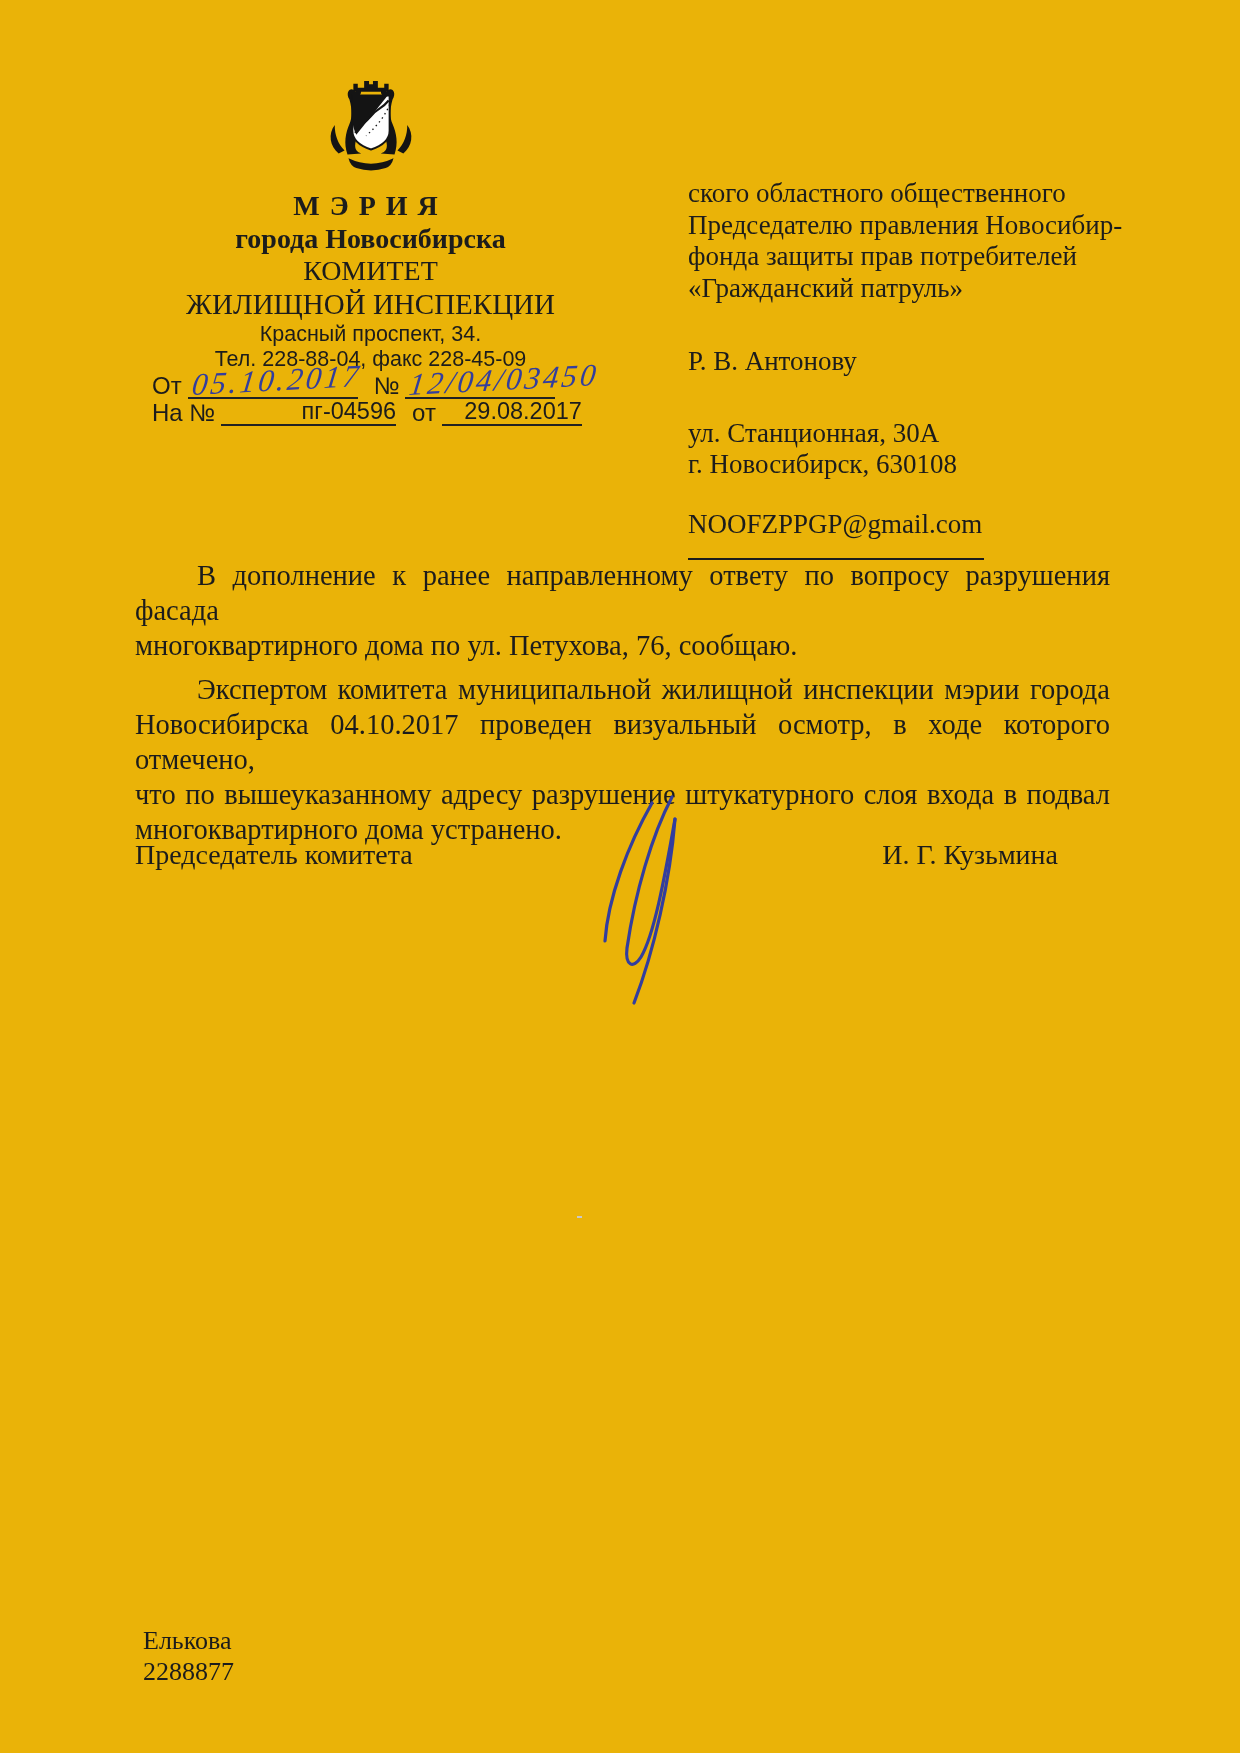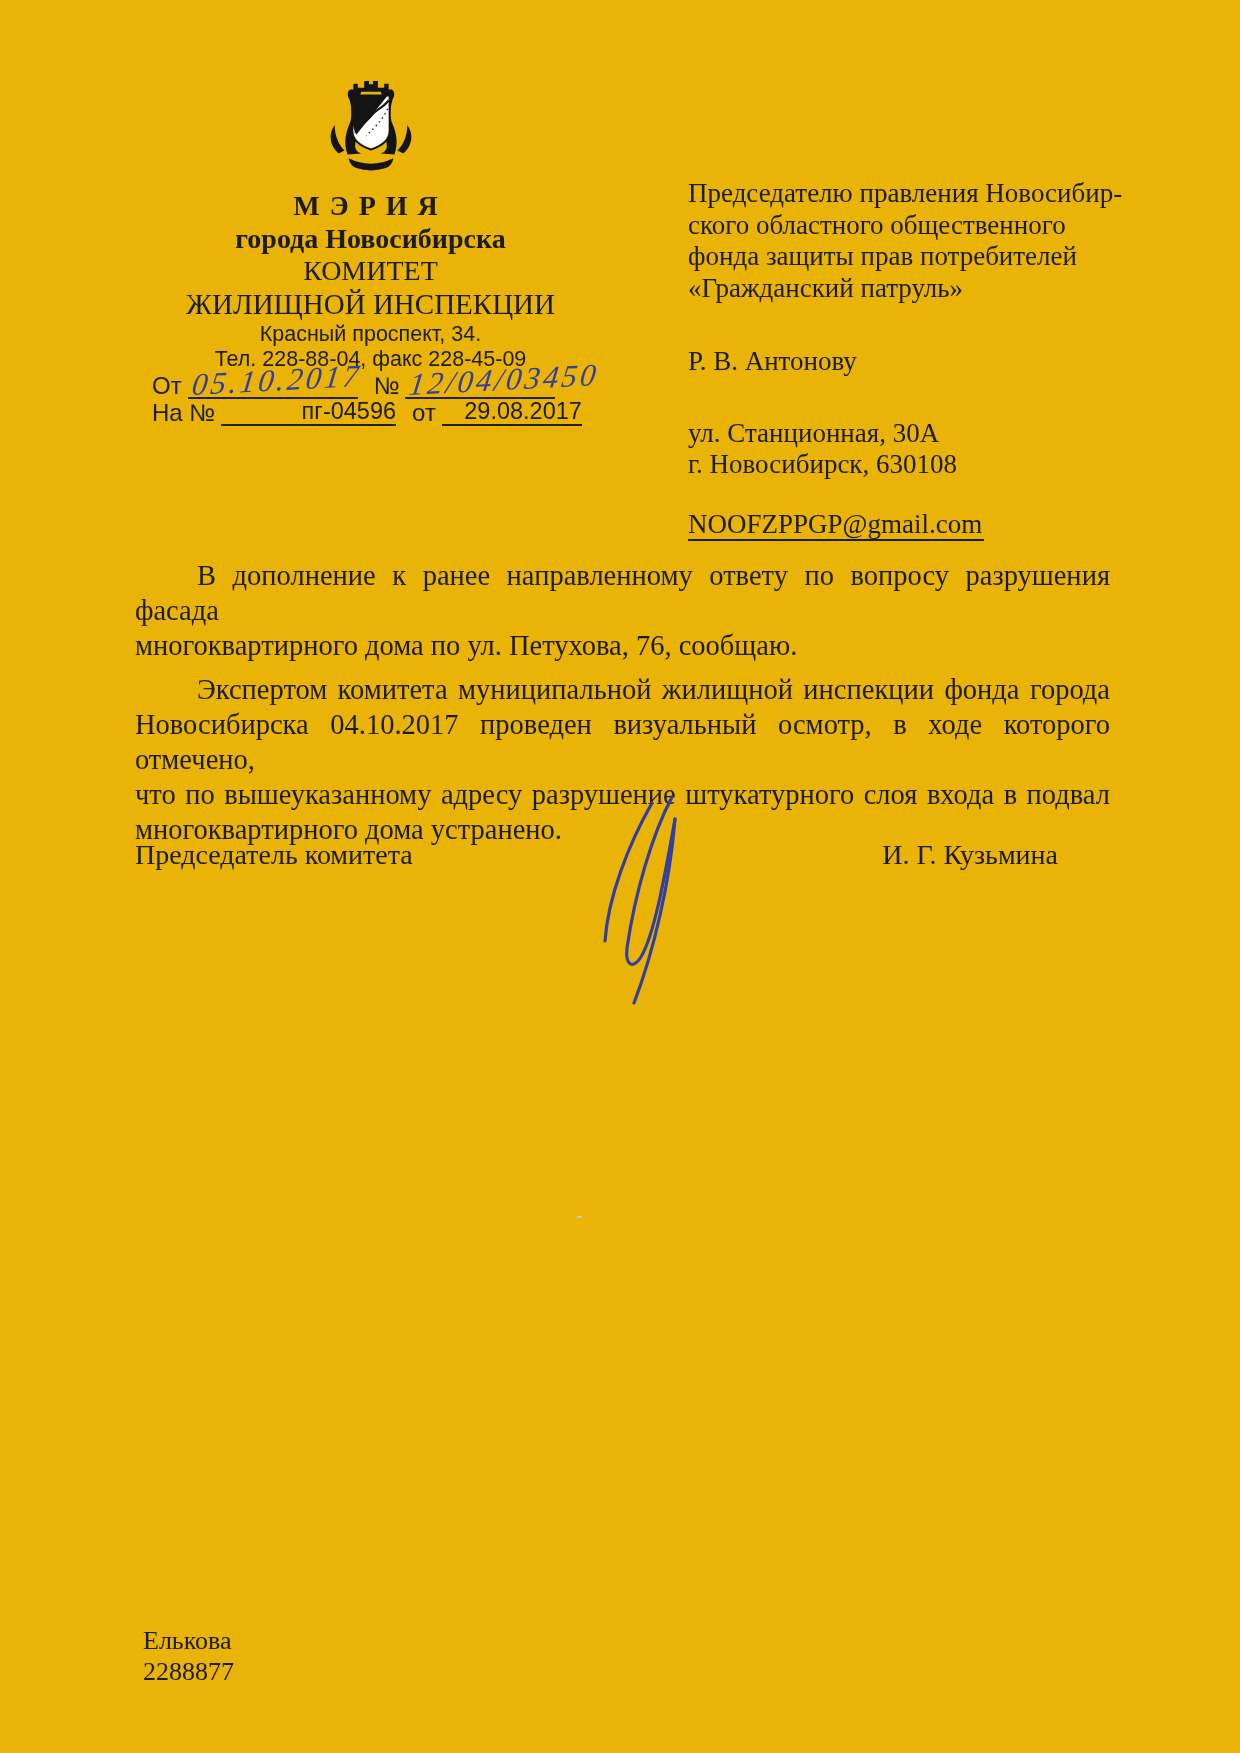--- a/index.html
+++ b/index.html
@@ -33,21 +33,21 @@
     font-family:"Liberation Serif", serif; font-style:italic;
     color:#333e9e; font-size:31px; letter-spacing:3px;
     transform:rotate(-3deg) skewX(-10deg); transform-origin:left bottom;
   }
 
   
   .addressee { position:absolute; left:688px; top:178px; width:440px; font-size:27px; line-height:31.5px; }
   .addr-name { margin-top:42px; }
   .addr-street { margin-top:40px; }
   .addr-email { margin-top:28px; }
-  .addr-email span { border-bottom:2px solid #1c1c1c; padding:0 2px 0 0; }
+  .addr-email span { border-bottom:2px solid #1c1c1c; padding:0 2px 19px 0; }
 
   
   .body-text { position:absolute; left:135px; top:558px; width:975px; font-size:28.5px; }
   .bl { line-height:35px; text-align:justify; text-align-last:justify; }
   .bl.last { text-align-last:left; }
   .bl.indent { text-indent:62px; }
   .par2 { margin-top:9px; }
 
   
   .sign-row { position:absolute; left:135px; top:840px; width:975px; display:flex;
@@ -115,39 +115,39 @@
         </span>
         <span class="ref-label ml">от</span>
         <span class="ref-line w140">
           <span class="ref-val">29.08.2017</span>
         </span>
       </div>
     </div>
   </div>
 
   <div class="addressee">
+    <div>ского областного общественного</div>
     <div>Председателю правления Новосибир-</div>
-    <div>ского областного общественного</div>
     <div>фонда защиты прав потребителей</div>
     <div>«Гражданский патруль»</div>
     <div class="addr-name">Р. В. Антонову</div>
     <div class="addr-street">ул. Станционная, 30А</div>
     <div>г. Новосибирск, 630108</div>
     <div class="addr-email">
       <span>NOOFZPPGP@gmail.com</span>
     </div>
   </div>
 
   <div class="body-text">
     <div>
       <div class="bl indent">В дополнение к ранее направленному ответу по вопросу разрушения фасада</div>
       <div class="bl last">многоквартирного дома по ул. Петухова, 76, сообщаю.</div>
     </div>
     <div class="par2">
-      <div class="bl indent">Экспертом комитета муниципальной жилищной инспекции фонда города</div>
+      <div class="bl indent">Экспертом комитета муниципальной жилищной инспекции мэрии города</div>
       <div class="bl">Новосибирска 04.10.2017 проведен визуальный осмотр, в ходе которого отмечено,</div>
       <div class="bl">что по вышеуказанному адресу разрушение штукатурного слоя входа в подвал</div>
       <div class="bl last">многоквартирного дома устранено.</div>
     </div>
   </div>
 
   <div class="sign-row">
     <div>Председатель комитета</div>
     <div class="sign-name">И. Г. Кузьмина</div>
   </div>

